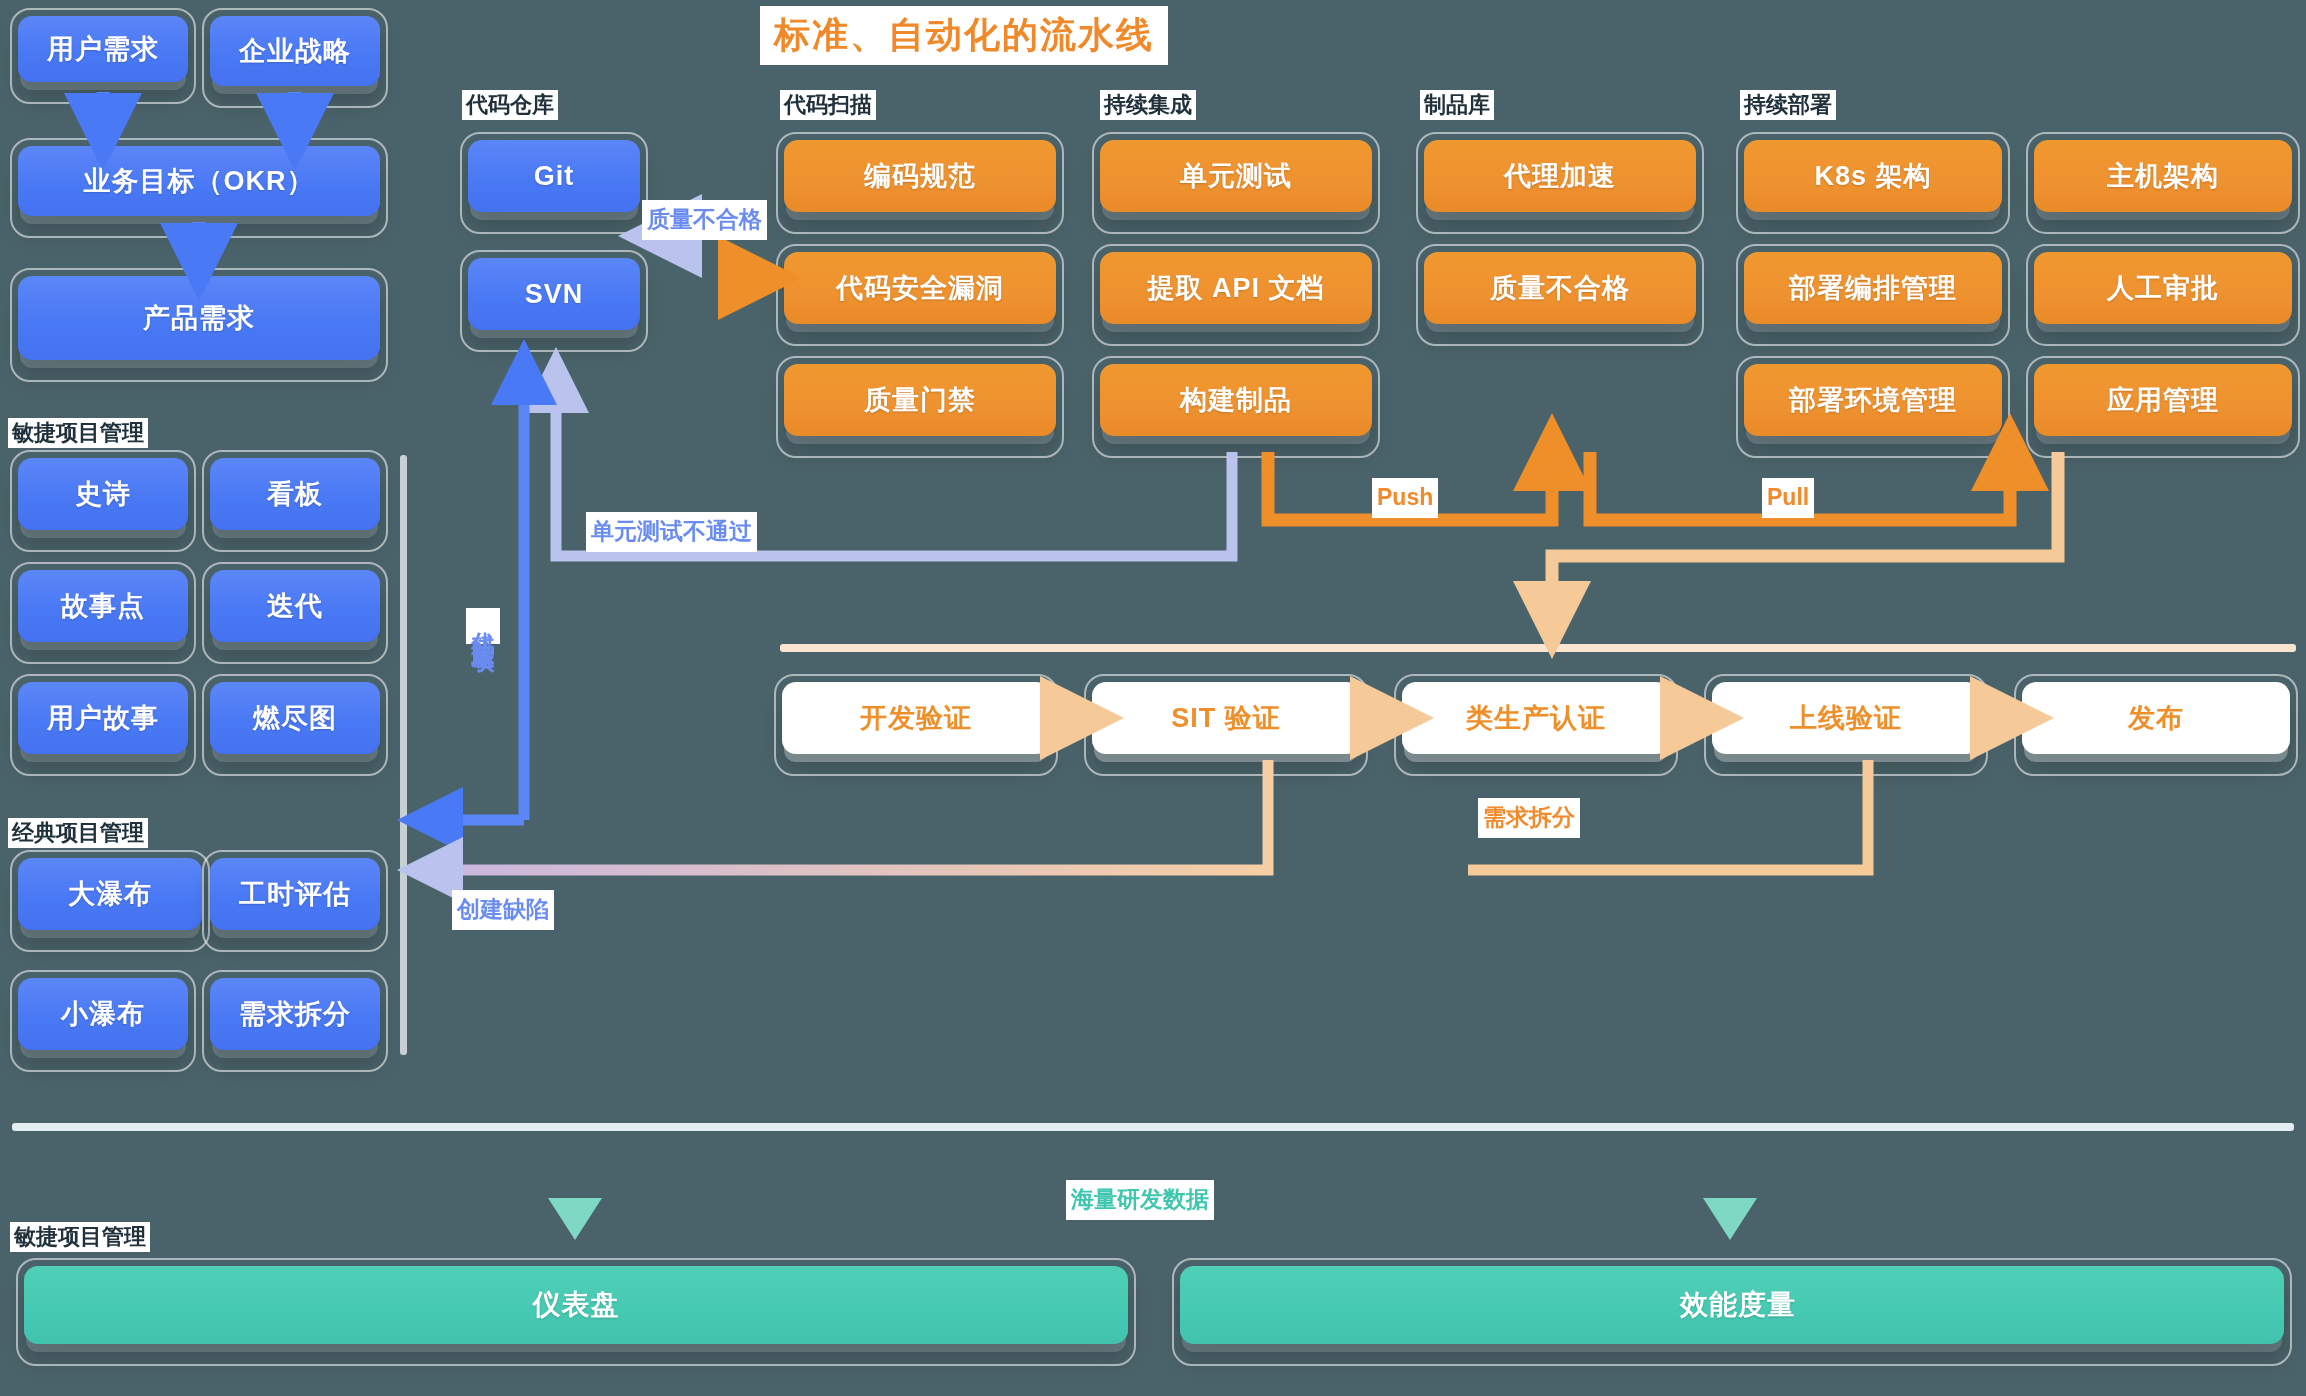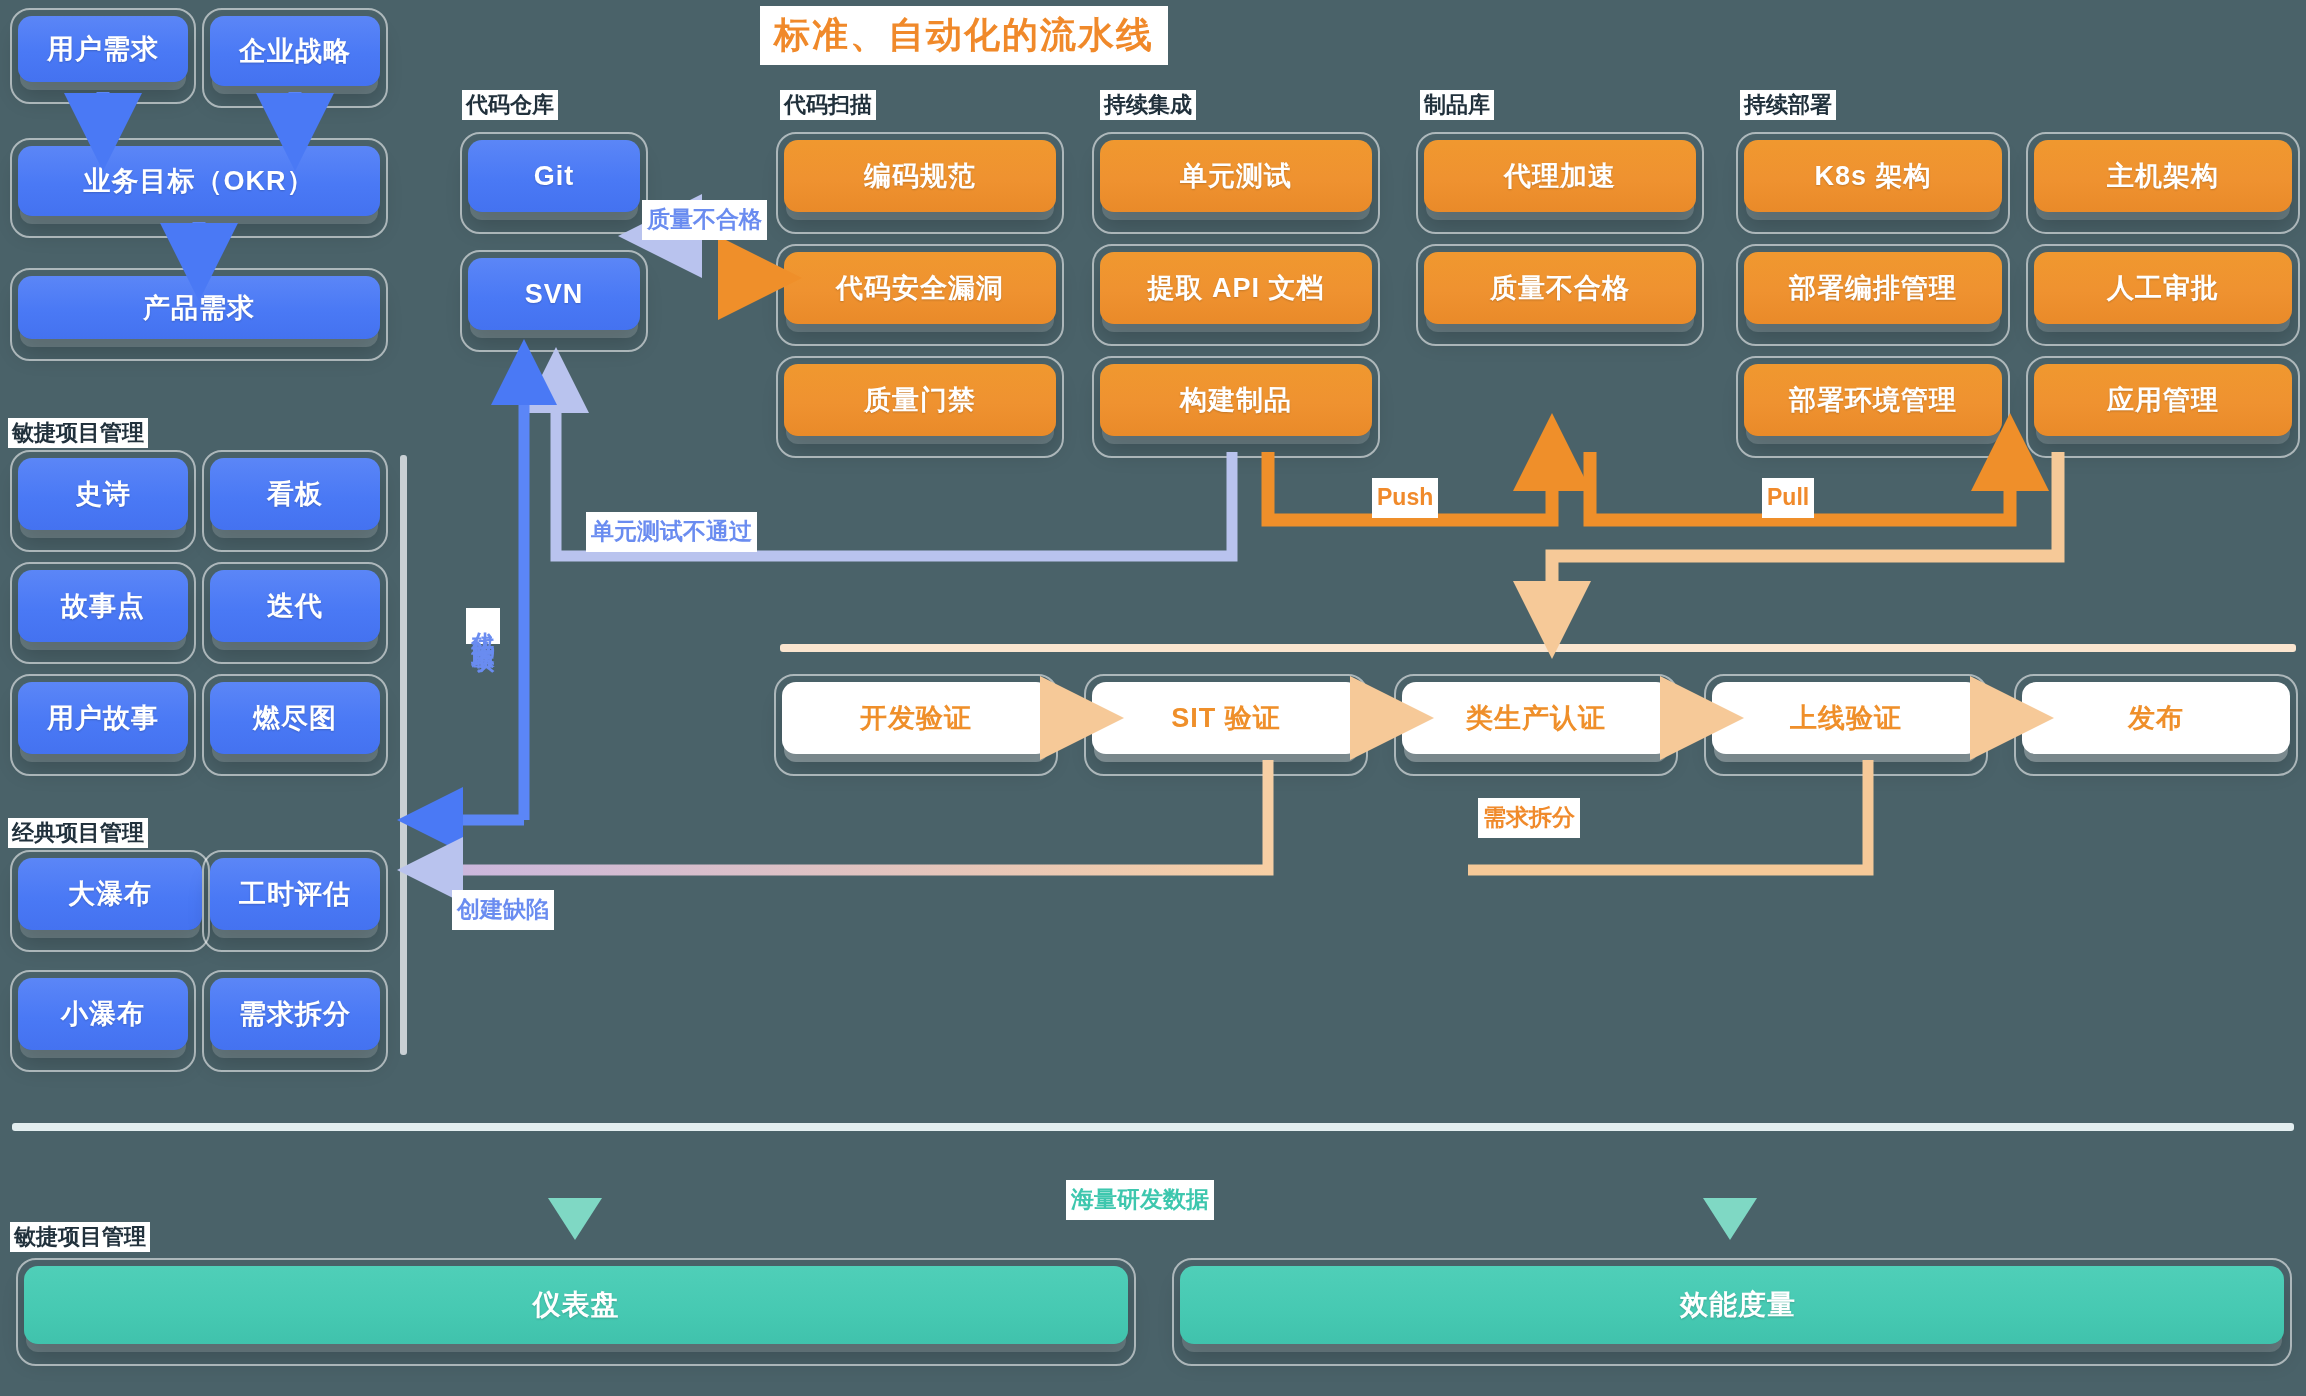--- a/index.html
+++ b/index.html
@@ -91,21 +91,21 @@
 
   <div class="card blue" style="left:18px;top:16px;width:170px;height:66px;">
     <span>用户需求</span>
   </div>
   <div class="card blue" style="left:210px;top:16px;width:170px;height:70px;">
     <span>企业战略</span>
   </div>
   <div class="card blue" style="left:18px;top:146px;width:362px;height:70px;">
     <span>业务目标（OKR）</span>
   </div>
-  <div class="card blue" style="left:18px;top:276px;width:362px;height:63px;">
+  <div class="card blue" style="left:18px;top:276px;width:362px;height:84px;">
     <span>产品需求</span>
   </div>
 
   <div class="caption" style="left:8px;top:418px;">敏捷项目管理</div>
 
   <div class="card blue" style="left:18px;top:458px;width:170px;height:72px;">
     <span>史诗</span>
     </div>
   <div class="card blue" style="left:18px;top:570px;width:170px;height:72px;">
     <span>故事点</span>

